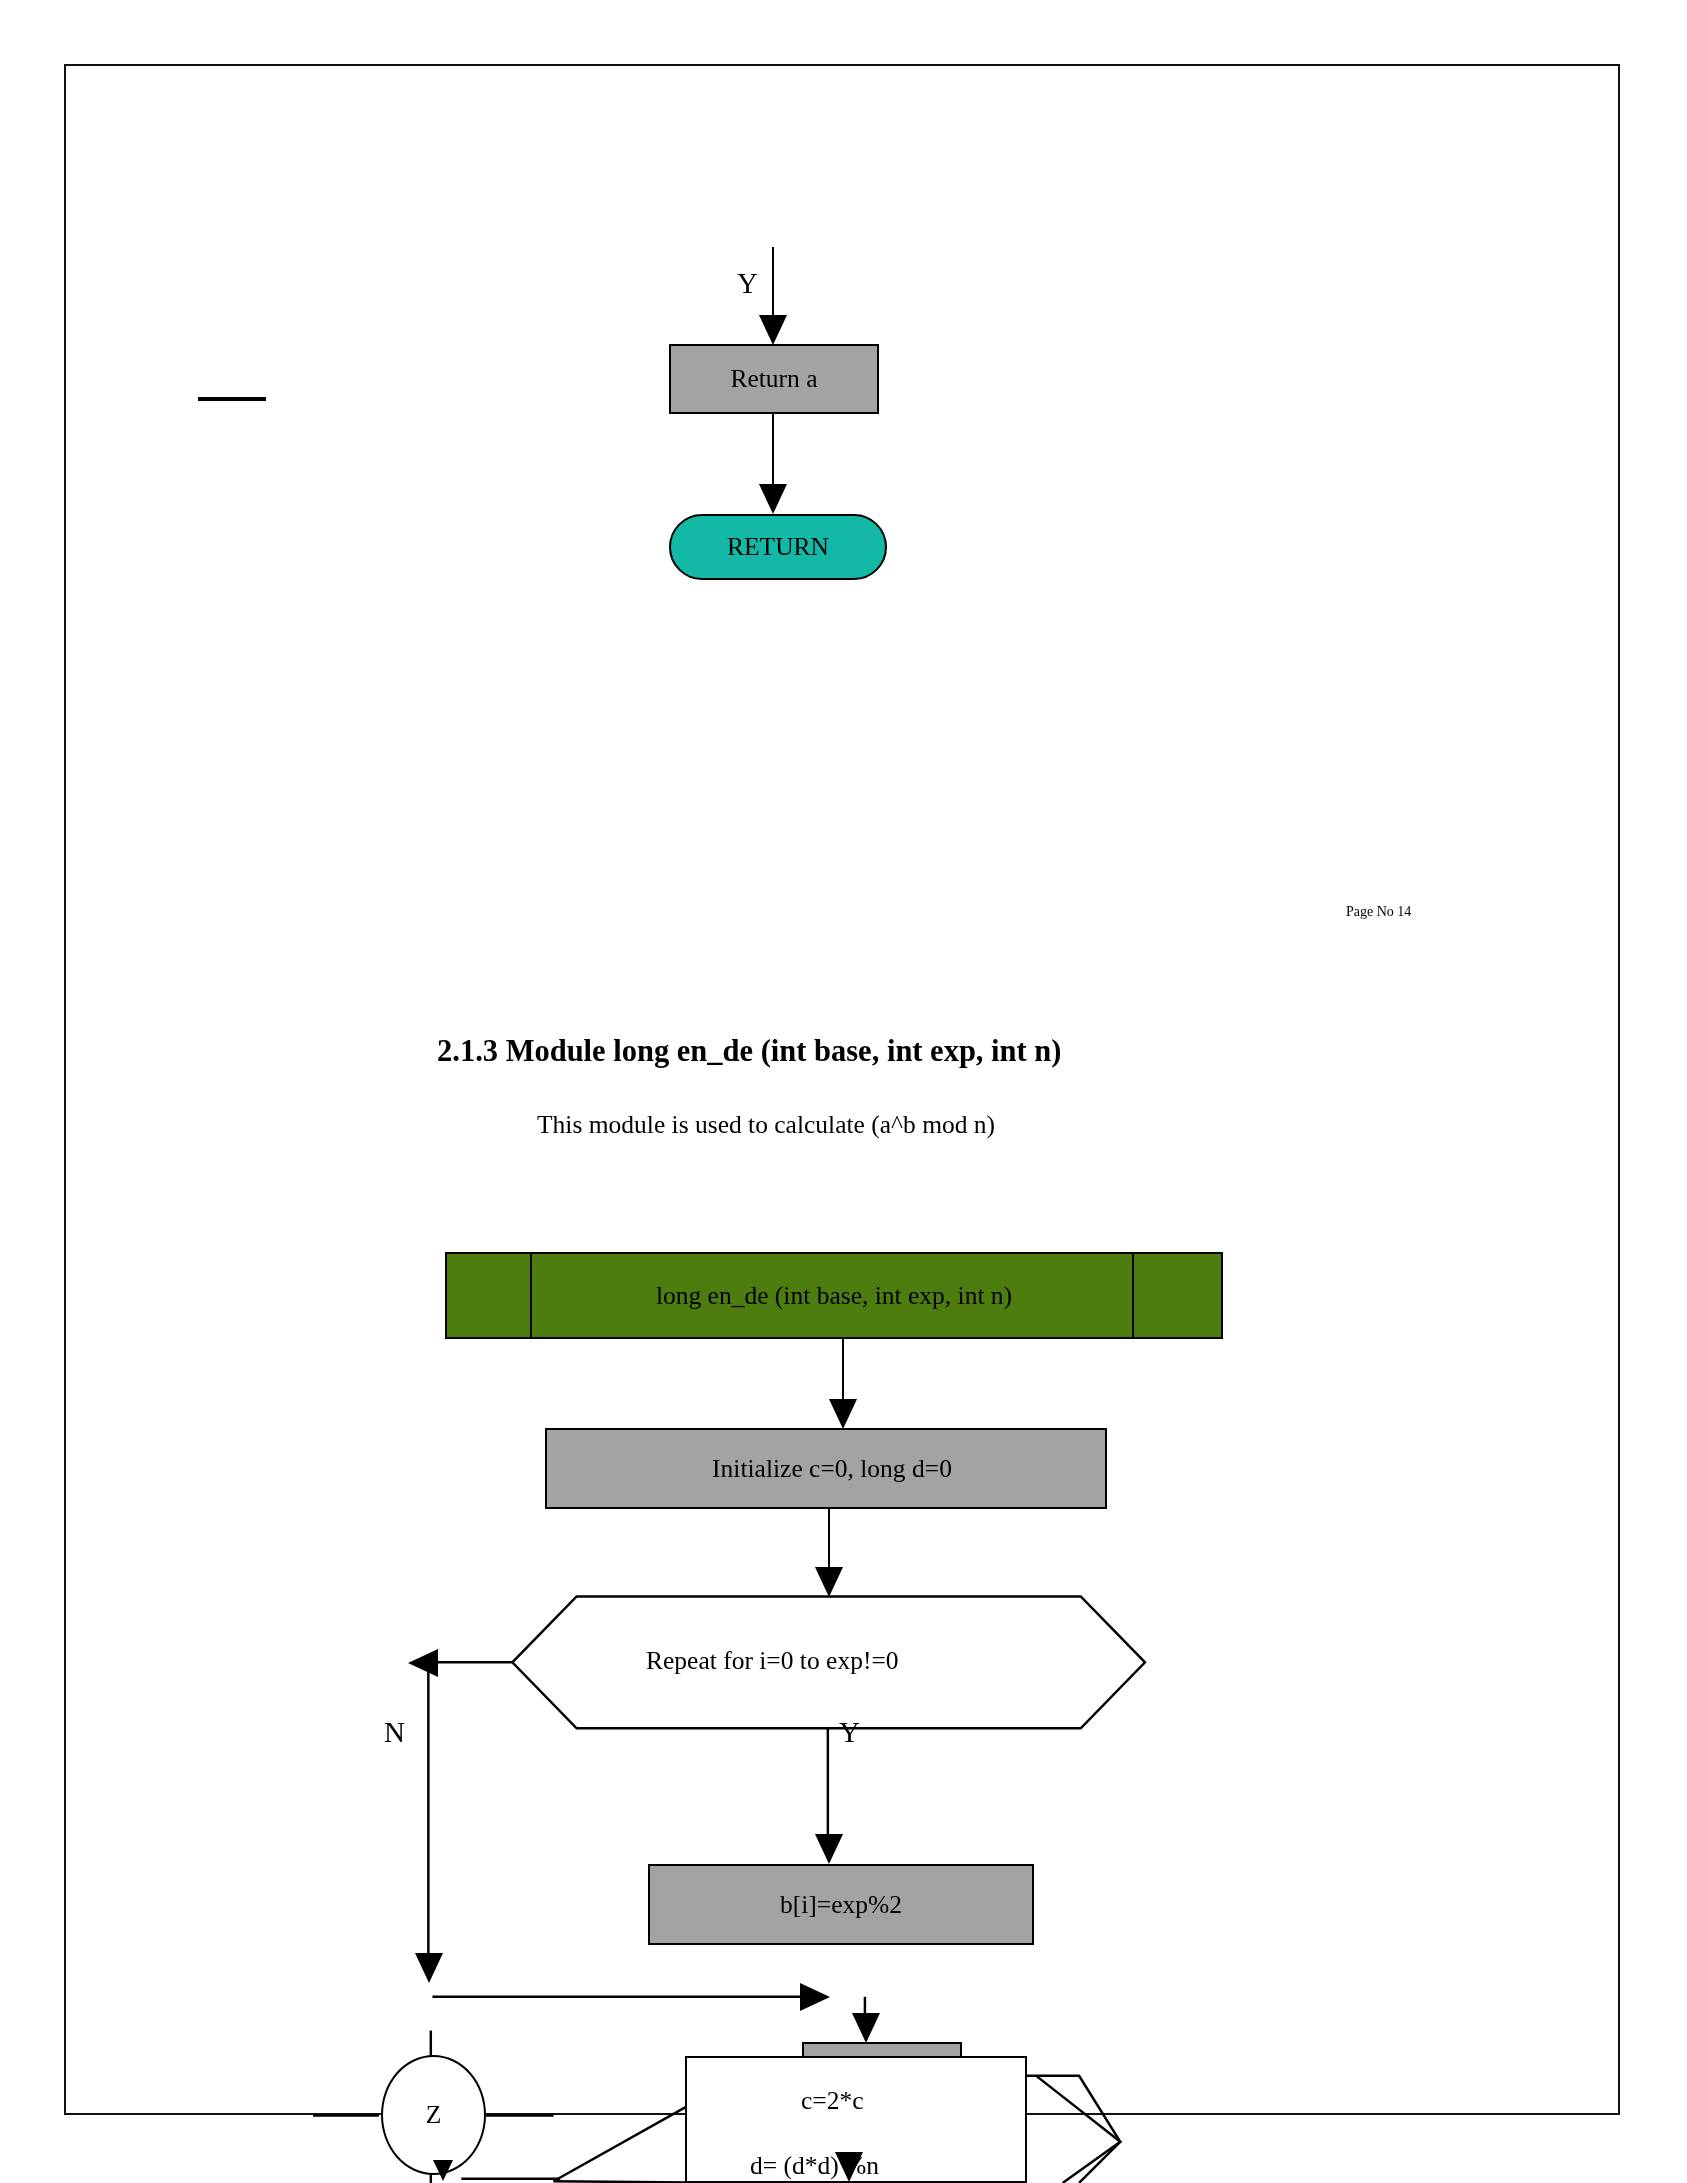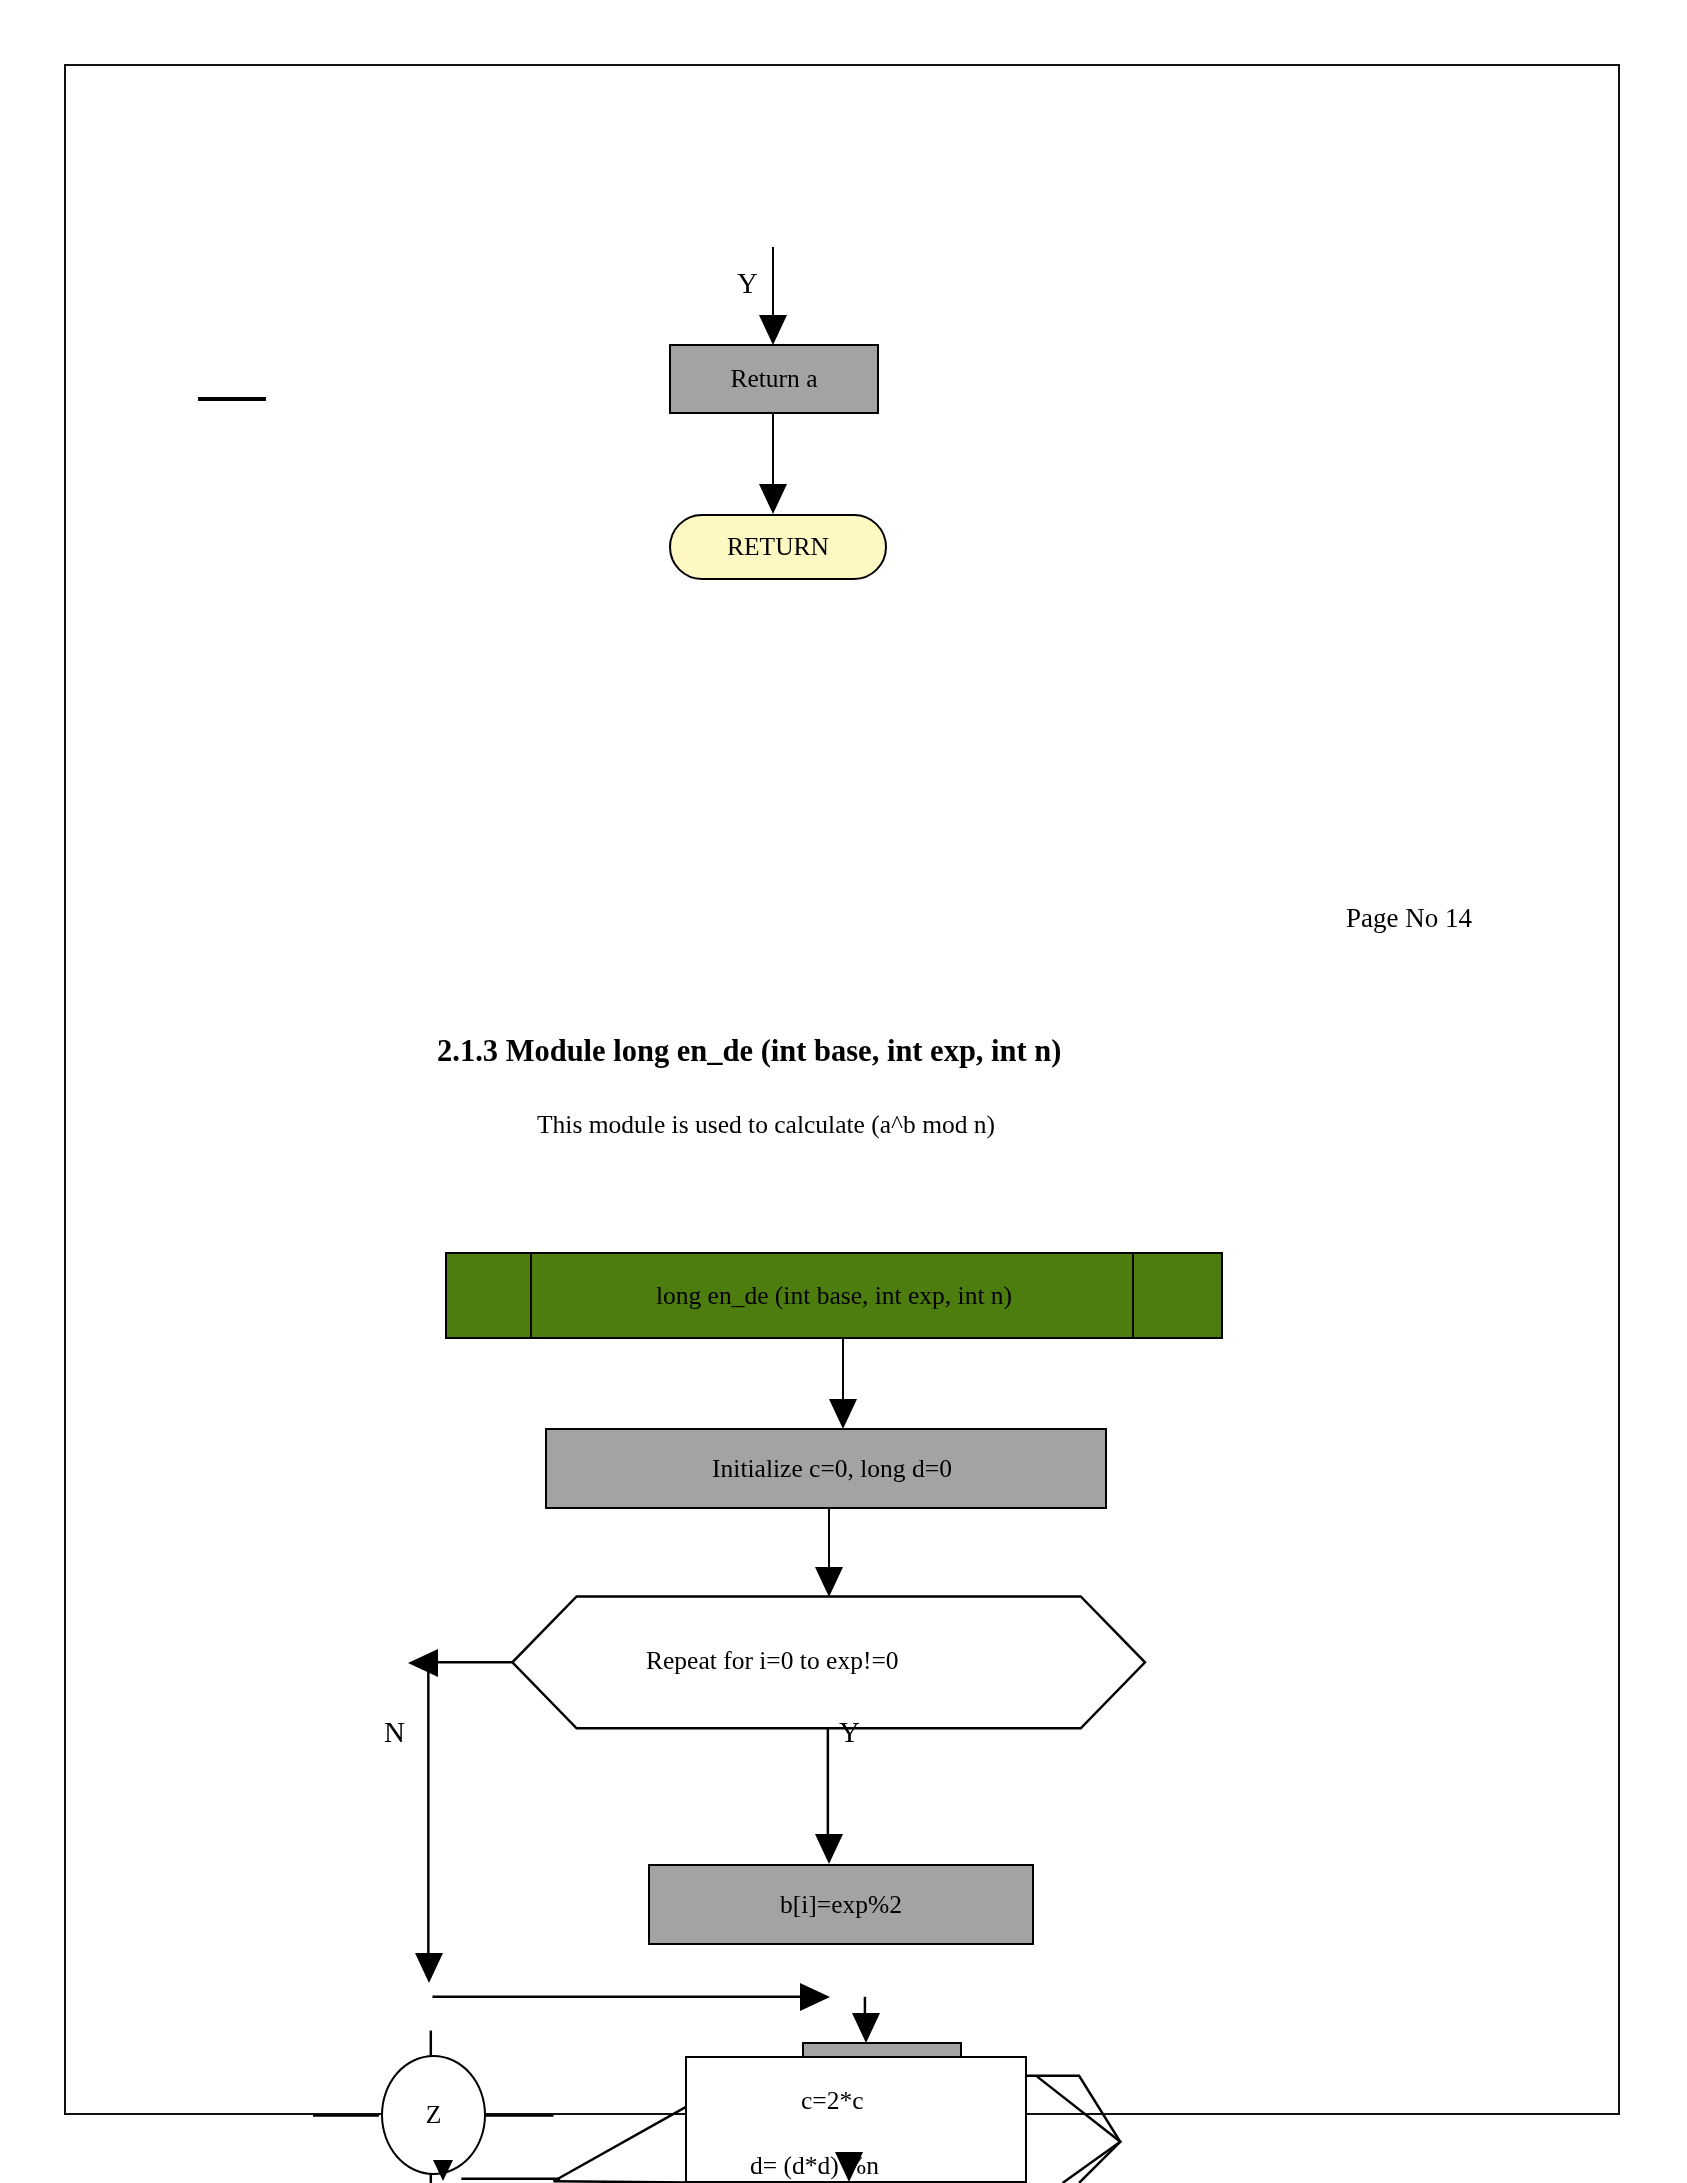--- a/index.html
+++ b/index.html
@@ -84,21 +84,21 @@
     border-bottom: 14px solid transparent;
     border-left: 30px solid #000;
   }
 
   
   .fc-terminator {
     position: absolute;
     border: 2.5px solid #000;
     border-radius: 823px;
     box-sizing: border-box;
-    background: #fef9c3;
+    background: #14b8a6;
     display: flex;
     align-items: center;
     justify-content: center;
     text-align: center;
   }
 
   
   .fc-connector {
     position: absolute;
     border: 2.5px solid #000;
@@ -136,21 +136,21 @@
     width: 1687px;
     height: 2183px;
     pointer-events: none;
     overflow: visible;
   }
 
   
   .t-body    { font-size: 25.5px; }
   .t-box     { font-size: 25.5px; }
   .t-heading { font-size: 30.5px; font-weight: bold; }
-  .t-small   { font-size: 27px; }
+  .t-small   { font-size: 14px; }
   .t-branch  { font-size: 29px; }
 
   .dash-mark {
     position: absolute;
     height: 0;
     border-top: 4.1px solid #000;
   }
 </style>
 </head>
 <body>

